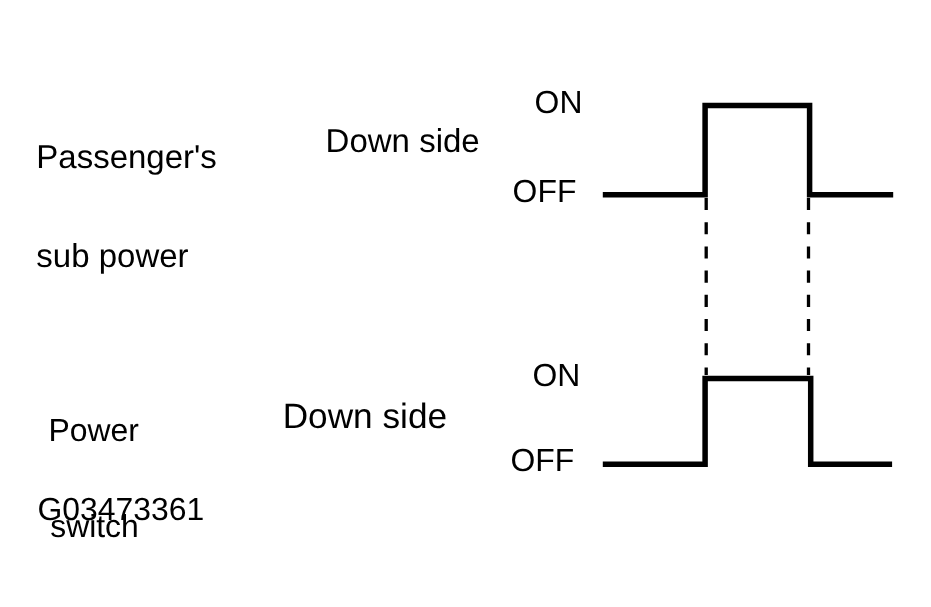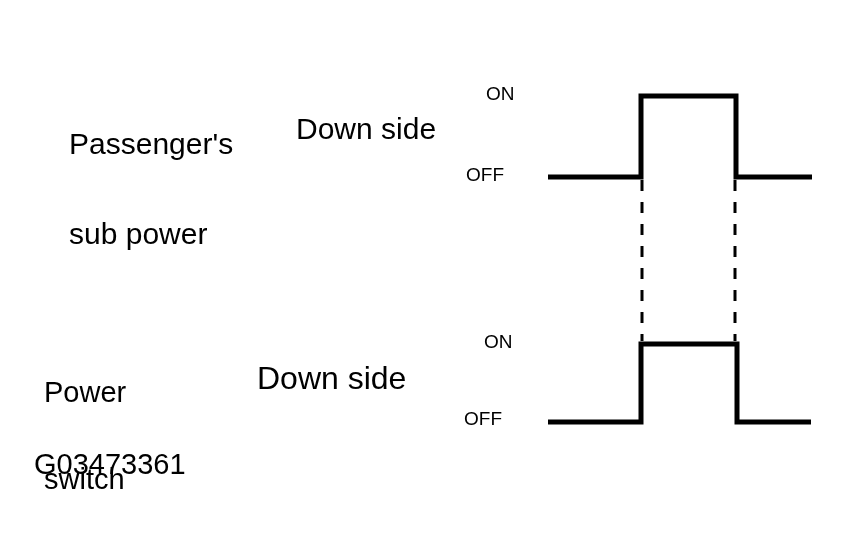--- a/index.html
+++ b/index.html
@@ -30,47 +30,46 @@
     font-family: "Liberation Sans", sans-serif;
     font-weight: 400;
     letter-spacing: 0px;
   }
   
   #sig1-name {
     left: 33px;
     top: 69px;
     font-size: 30px;
     line-height: 30px;
-    margin-left: 36px;
   }
   #sig1-name .ln { display: block; }
   
   #sig2-name {
     left: 44px;
     top: 320px;
     font-size: 29px;
     line-height: 29px;
   }
-  #sig2-name .ln { display: block; }
+  #sig2-name .ln { display: block; text-align: right; }
   
   #dir1 {
     left: 296px;
     top: 113px;
     font-size: 30px;
     line-height: 32px;
   }
   #dir2 {
     left: 257px;
     top: 361px;
     font-size: 32px;
     line-height: 34px;
   }
   
   .lvl {
-    font-size: 19px;
+    font-size: 29px;
     line-height: 30px;
   }
   #on1  { left: 486px; top: 79px; }
   #off1 { left: 466px; top: 160px; }
   #on2  { left: 484px; top: 327px; }
   #off2 { left: 464px; top: 404px; }
   
   #caption {
     left: 34px;
     top: 452px;

